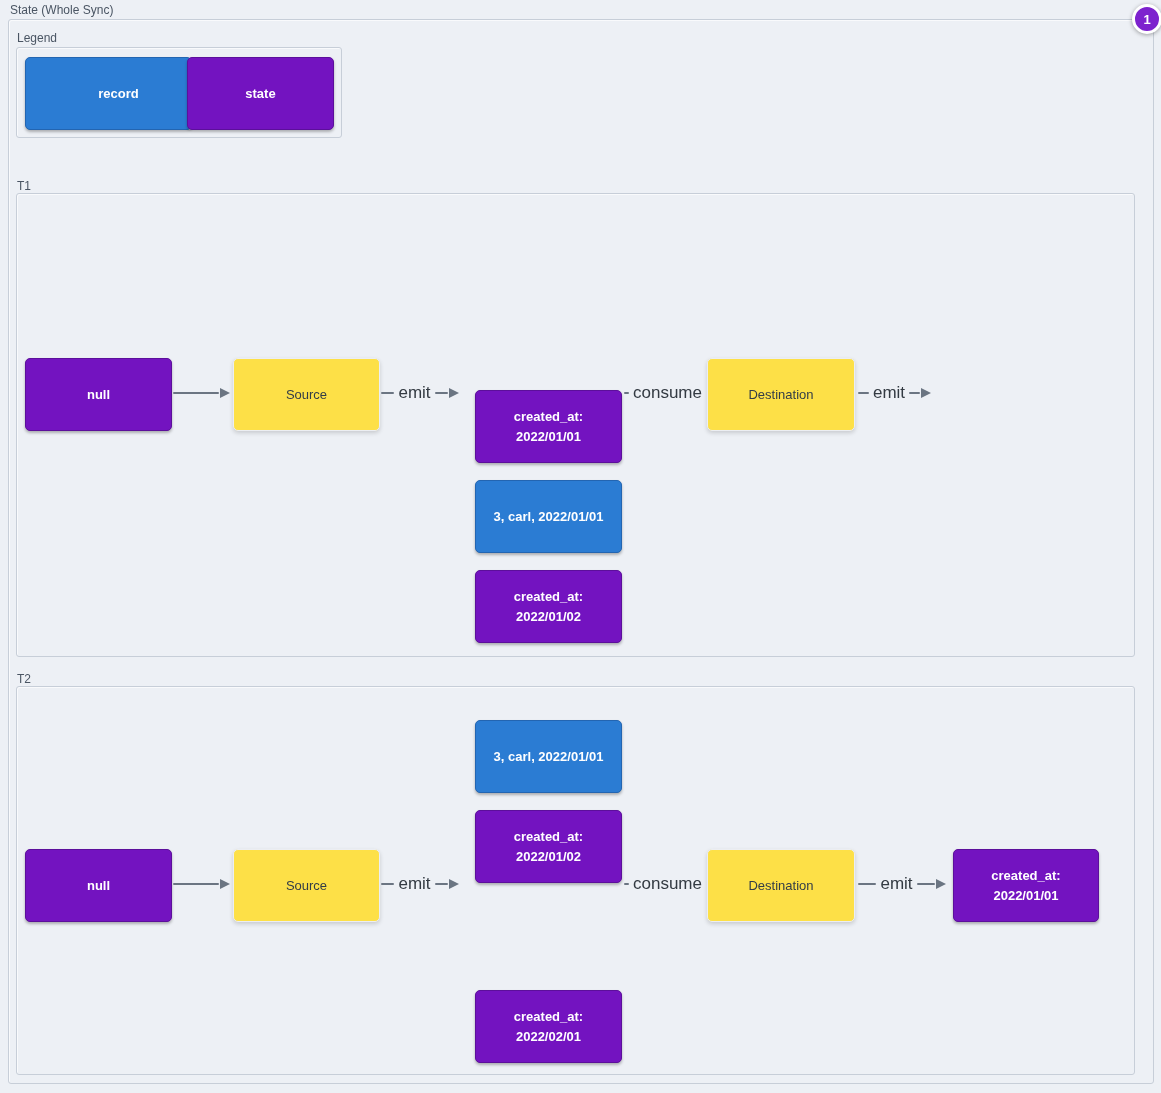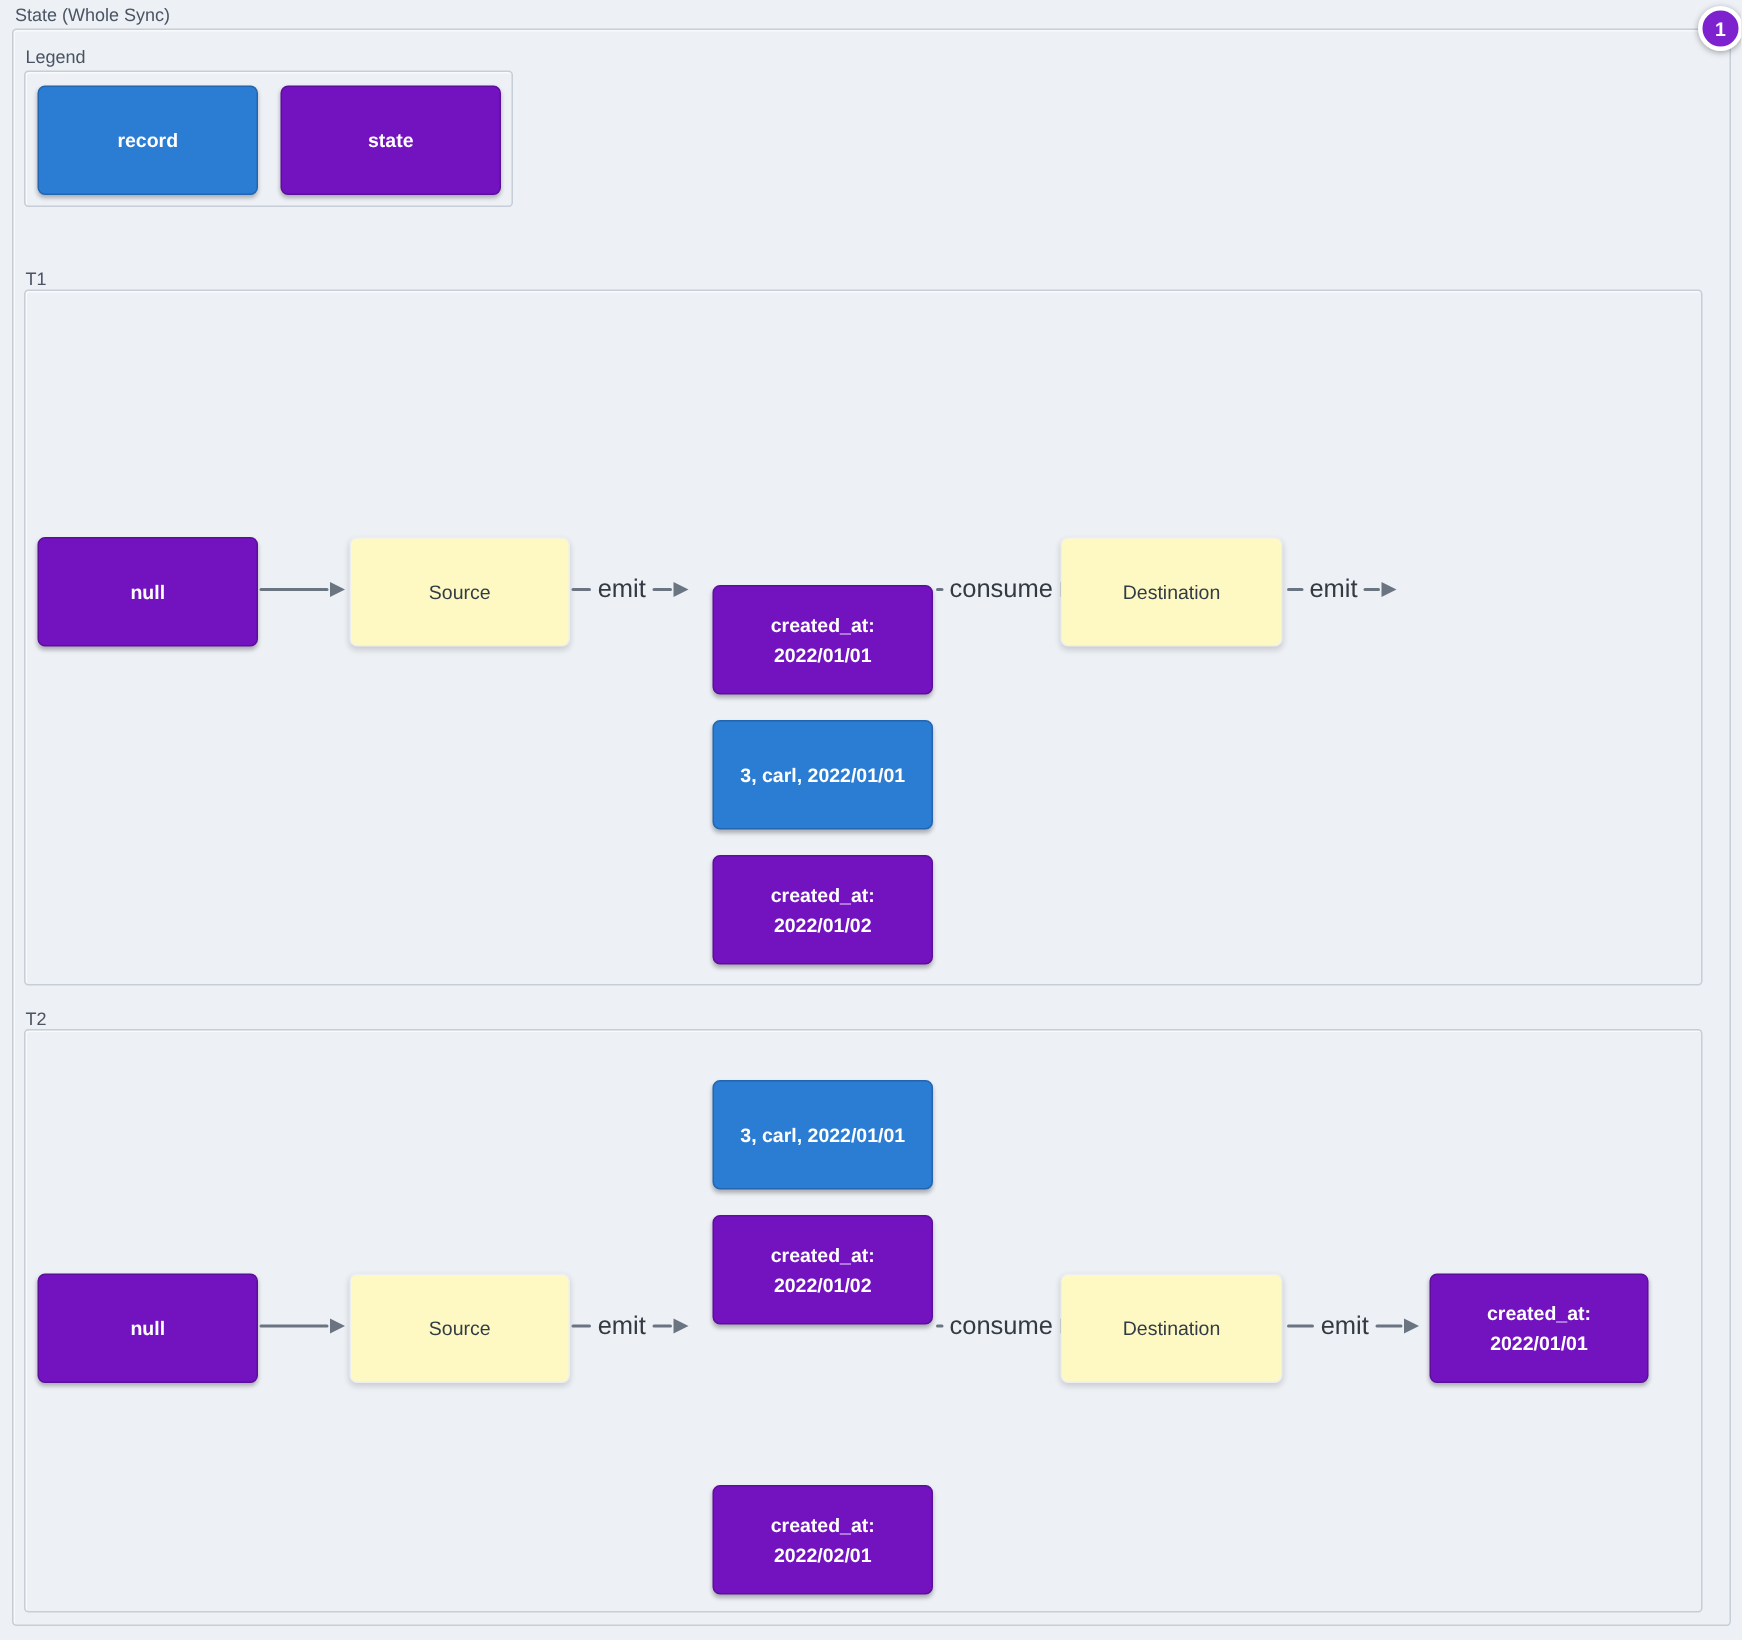--- a/index.html
+++ b/index.html
@@ -23,21 +23,21 @@
   }
   .node.record {
     background:#2b7cd3; border:1px solid #2365b1;
     box-shadow:0 2px 3px rgba(0,0,0,.28);
   }
   .node.state {
     background:#7313c0; border:1px solid #5c0f9b;
     box-shadow:0 2px 3px rgba(0,0,0,.28);
   }
   .node.plain {
-    background:#fef9c3; color:#323c47; font-weight:400;
+    background:#fde047; color:#323c47; font-weight:400;
     border:1px solid #eceef2; box-shadow:0 2px 4px rgba(0,0,0,.16);
   }
   .arrow {
     position:absolute; height:24px; display:flex; align-items:center;
   }
   .arrow .seg { flex:1; height:2.5px; background:#6b7582; border-radius:2px; min-width:5px; }
   .arrow .head {
     width:0; height:0; flex:0 0 auto;
     border-top:5px solid transparent; border-bottom:5px solid transparent;
     border-left:10px solid #6b7582; margin-left:1px;
@@ -58,21 +58,21 @@
 </head>
 <body>
 
 <div id="canvas">
 
   <div class="frame-label" style="left:10px;top:3px;">State (Whole Sync)</div>
   <div class="frame" style="left:8px;top:19px;width:1144px;height:1063px;"></div>
 
   <div class="frame-label" style="left:17px;top:31px;">Legend</div>
   <div class="frame" style="left:16px;top:47px;width:324px;height:89px;"></div>
-  <div class="node record" style="left:25px;top:57px;width:145px;height:71px;">
+  <div class="node record" style="left:25px;top:57px;width:145px;height:71px;padding-left:20px;">
     <span class="ln">record</span>
   </div>
   <div class="node state" style="left:187px;top:57px;width:145px;height:71px;text-align:center;">
     <span class="ln">state</span>
   </div>
 
   <div class="frame-label" style="left:17px;top:179px;">T1</div>
   <div class="frame" style="left:16px;top:193px;width:1117px;height:462px;"></div>
 
   <div class="node state" style="left:25px;top:358px;width:145px;height:71px;">

